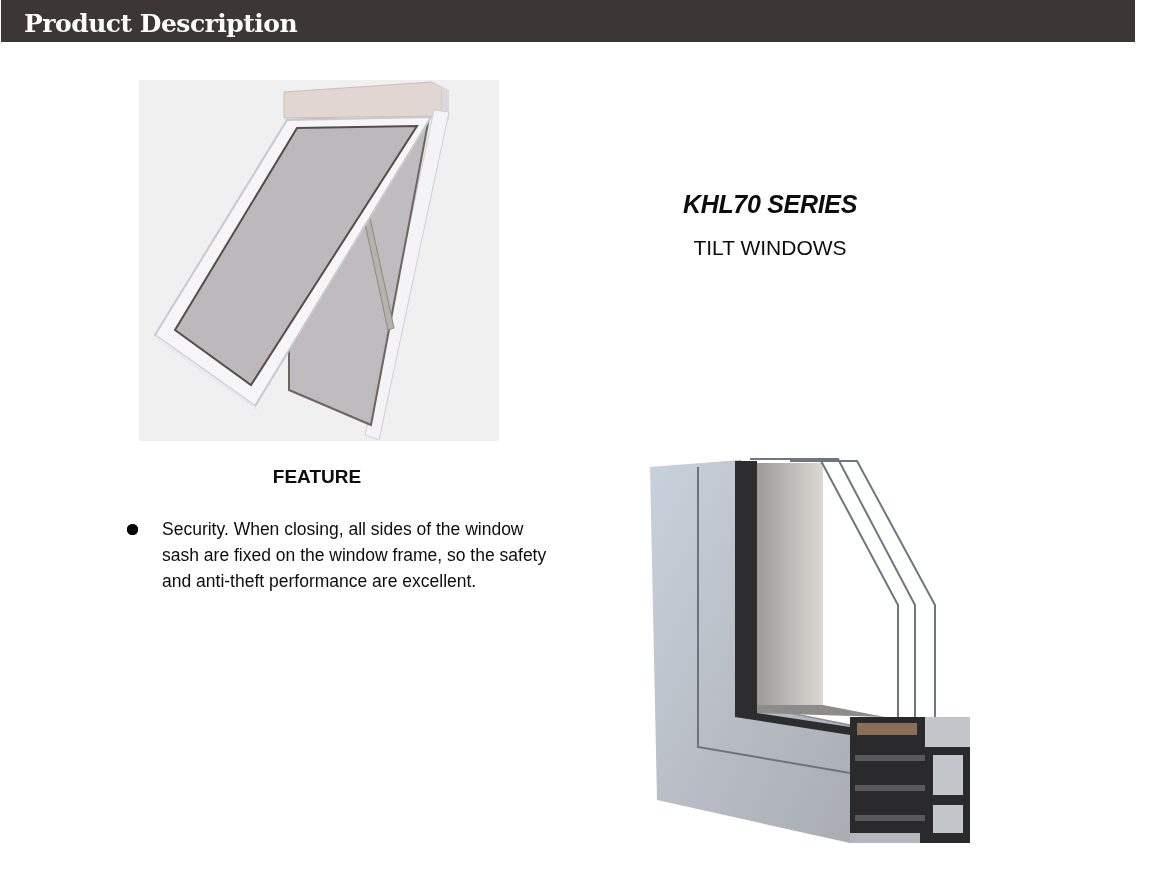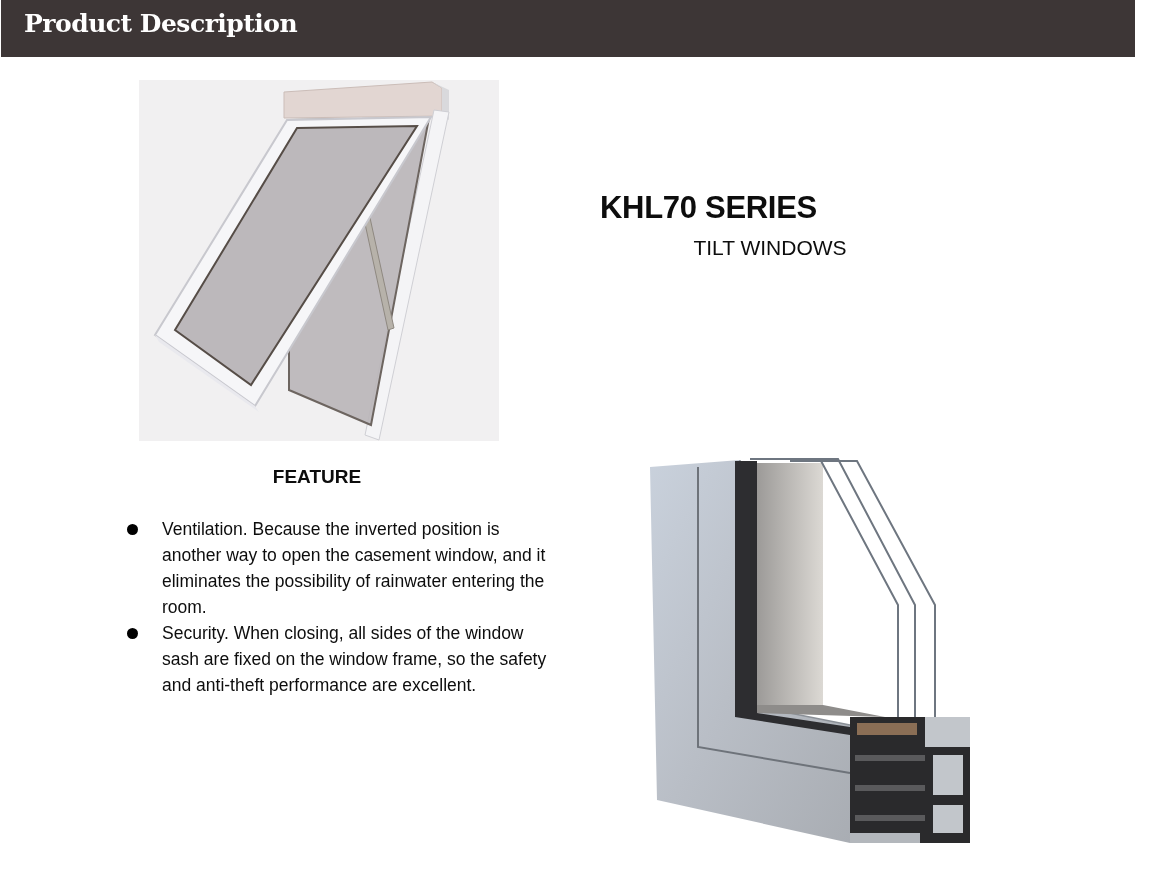--- a/index.html
+++ b/index.html
@@ -1,20 +1,20 @@
 <!DOCTYPE html>
 <html><head>
 <meta charset="utf-8">
 <style>
   html, body { margin: 0; padding: 0; background: #ffffff; }
   body { width: 1151px; height: 892px; position: relative; overflow: hidden; font-family: "Liberation Sans", sans-serif; color: #0d0d0d; }
-  .header-bar { position: absolute; left: 1px; top: 0; width: 1134px; height: 57px; background: #3d3636; }
+  .header-bar { position: absolute; left: 1px; top: 0; width: 1134px; height: 42px; background: #3d3636; }
   .header-title { position: absolute; left: 23px; top: 9px; font-family: "DejaVu Serif", serif; font-weight: bold; font-size: 25px; color: #ffffff; letter-spacing: -0.5px; }
   .product-photo { position: absolute; left: 139px; top: 80px; width: 360px; height: 361px; background: #f1f0f1; overflow: hidden; }
-  .series-title { position: absolute; left: 600px; top: 190px; width: 340px; text-align: left; font-weight: bold; font-size: 31px; letter-spacing: -0.3px; }
+  .series-title { position: absolute; left: 600px; top: 190px; width: 340px; text-align: center; font-weight: bold; font-size: 25px; letter-spacing: -0.3px; font-style: italic; }
   .series-subtitle { position: absolute; left: 600px; top: 236px; width: 340px; text-align: center; font-size: 21px; }
   .feature-heading { position: absolute; left: 217px; top: 466px; width: 200px; text-align: center; font-weight: bold; font-size: 19px; }
   .feature-list { position: absolute; left: 120px; top: 516px; width: 440px; margin: 0; padding: 0; list-style: none; }
   .feature-item { position: relative; padding-left: 42px; font-size: 17.5px; line-height: 26px; }
   .bullet { position: absolute; left: 7px; top: 8px; width: 11px; height: 11px; border-radius: 50%; background: #000; }
   .profile-photo { position: absolute; left: 645px; top: 455px; width: 330px; height: 392px; }
 </style>
 </head>
 <body>
 
@@ -48,21 +48,20 @@
 </div>
 
 <div class="series-title">KHL70 SERIES</div>
 <div class="series-subtitle">TILT WINDOWS</div>
 
 <div class="feature-heading">FEATURE</div>
 
 <ul class="feature-list">
   <li class="feature-item">
     <span class="bullet"></span>
-    <span>Ventilation. Because the inverted position is another way to open the casement window, and it eliminates the possibility of rainwater entering the room.</span>
   </li>
   <li class="feature-item">
     <span class="bullet"></span>
     <span>Security. When closing, all sides of the window sash are fixed on the window frame, so the safety and anti-theft performance are excellent.</span>
   </li>
 </ul>
 
 <div class="profile-photo">
   <svg width="330" height="392" viewBox="0 0 330 392">
     <defs>

